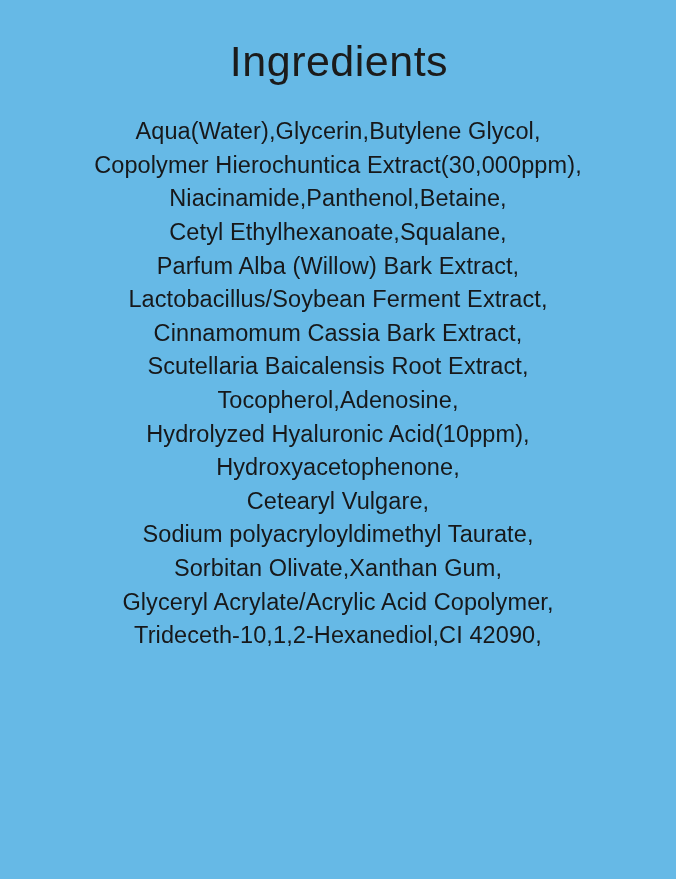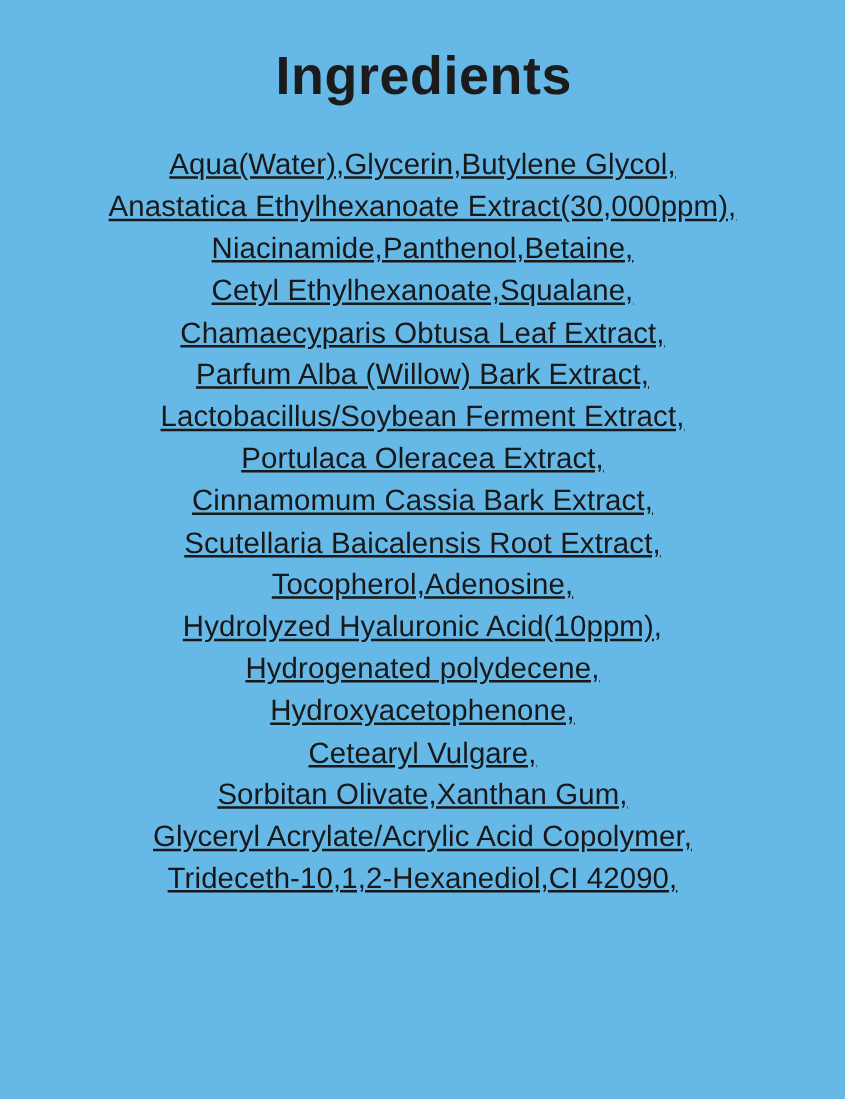--- a/index.html
+++ b/index.html
@@ -18,60 +18,57 @@
     height: 879px;
     box-sizing: border-box;
     background: #66b9e6;
     display: flex;
     flex-direction: column;
     align-items: center;
     padding-top: 38px;
   }
   .title {
     font-size: 43px;
-    font-weight: 700;
+    font-weight: 400;
     color: #1b1b1b;
     letter-spacing: 0.5px;
     margin: 0 0 30px 2px;
     text-align: center;
     line-height: 1.1;
   }
   .ingredients-list {
     width: 640px;
     text-align: center;
     color: #17181a;
     font-size: 23.5px;
     line-height: 33.6px;
     letter-spacing: 0.1px;
     font-weight: 400;
   }
   .ingredient-line {
     display: block;
     white-space: nowrap;
-    text-decoration: underline;
   }
 </style>
 </head>
 <body>
 
 <div class="page">
   <h1 class="title">Ingredients</h1>
   <div class="ingredients-list">
       <span class="ingredient-line">Aqua(Water),Glycerin,Butylene Glycol,</span>
-      <span class="ingredient-line">Anastatica Ethylhexanoate Extract(30,000ppm),</span>
+      <span class="ingredient-line">Copolymer Hierochuntica Extract(30,000ppm),</span>
       <span class="ingredient-line">Niacinamide,Panthenol,Betaine,</span>
       <span class="ingredient-line">Cetyl Ethylhexanoate,Squalane,</span>
-      <span class="ingredient-line">Chamaecyparis Obtusa Leaf Extract,</span>
       <span class="ingredient-line">Parfum Alba (Willow) Bark Extract,</span>
       <span class="ingredient-line">Lactobacillus/Soybean Ferment Extract,</span>
-      <span class="ingredient-line">Portulaca Oleracea Extract,</span>
       <span class="ingredient-line">Cinnamomum Cassia Bark Extract,</span>
       <span class="ingredient-line">Scutellaria Baicalensis Root Extract,</span>
       <span class="ingredient-line">Tocopherol,Adenosine,</span>
       <span class="ingredient-line">Hydrolyzed Hyaluronic Acid(10ppm),</span>
-      <span class="ingredient-line">Hydrogenated polydecene,</span>
       <span class="ingredient-line">Hydroxyacetophenone,</span>
       <span class="ingredient-line">Cetearyl Vulgare,</span>
+      <span class="ingredient-line">Sodium polyacryloyldimethyl Taurate,</span>
       <span class="ingredient-line">Sorbitan Olivate,Xanthan Gum,</span>
       <span class="ingredient-line">Glyceryl Acrylate/Acrylic Acid Copolymer,</span>
       <span class="ingredient-line">Trideceth-10,1,2-Hexanediol,CI 42090,</span>
     </div>
 </div>
 
 </body></html>

